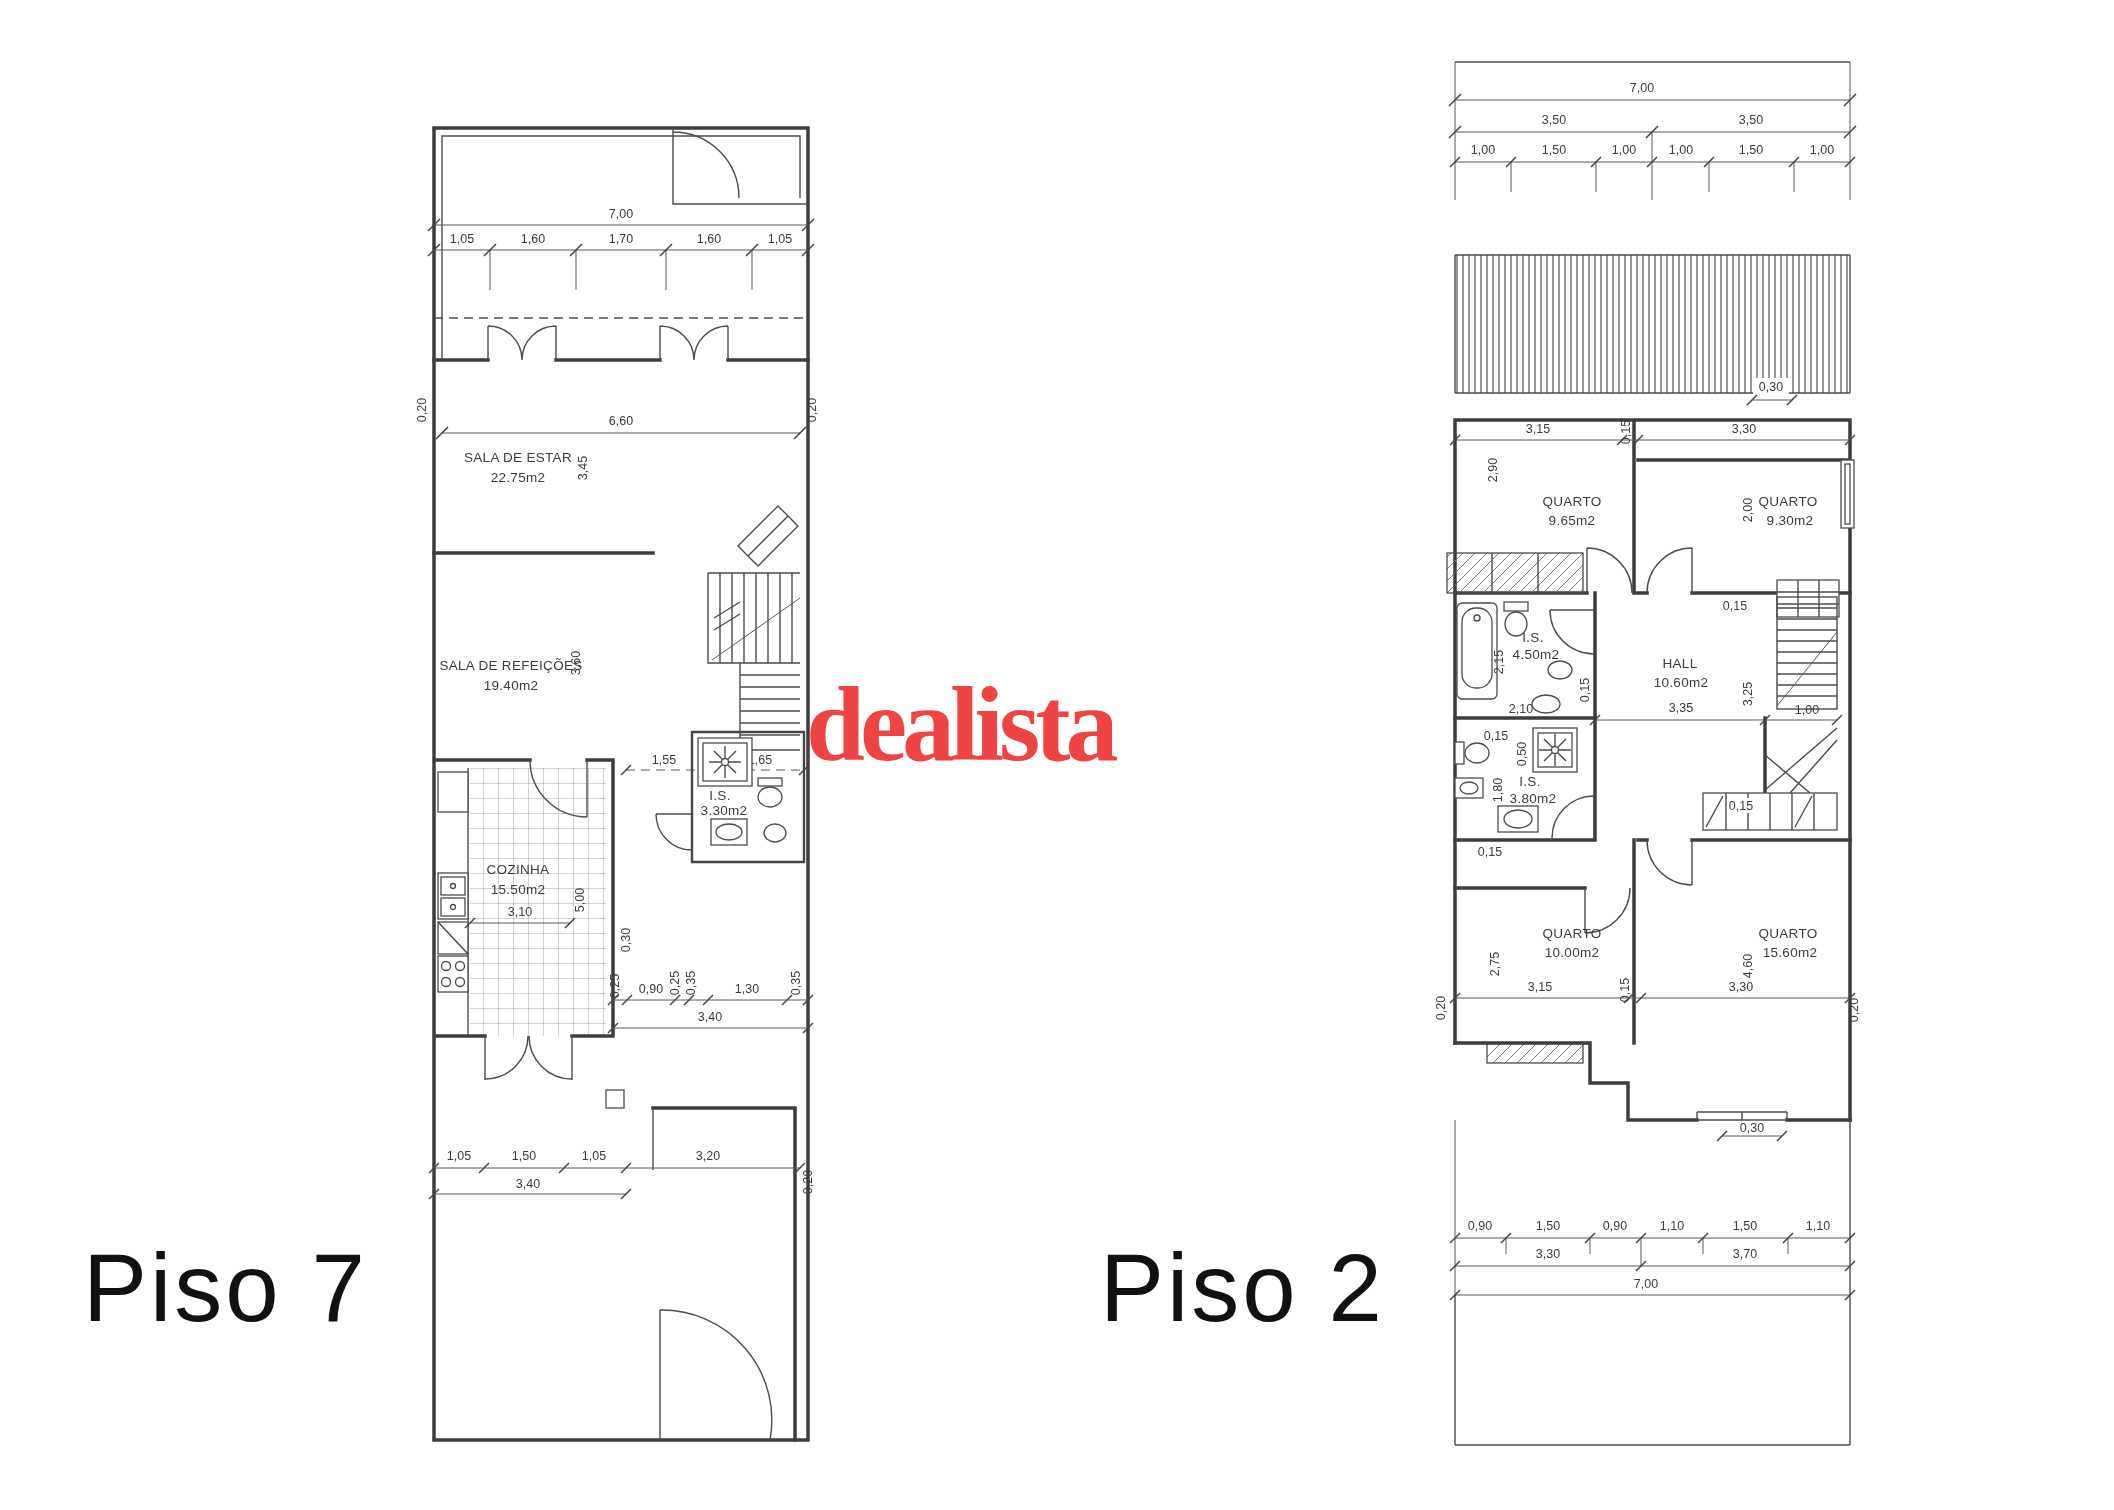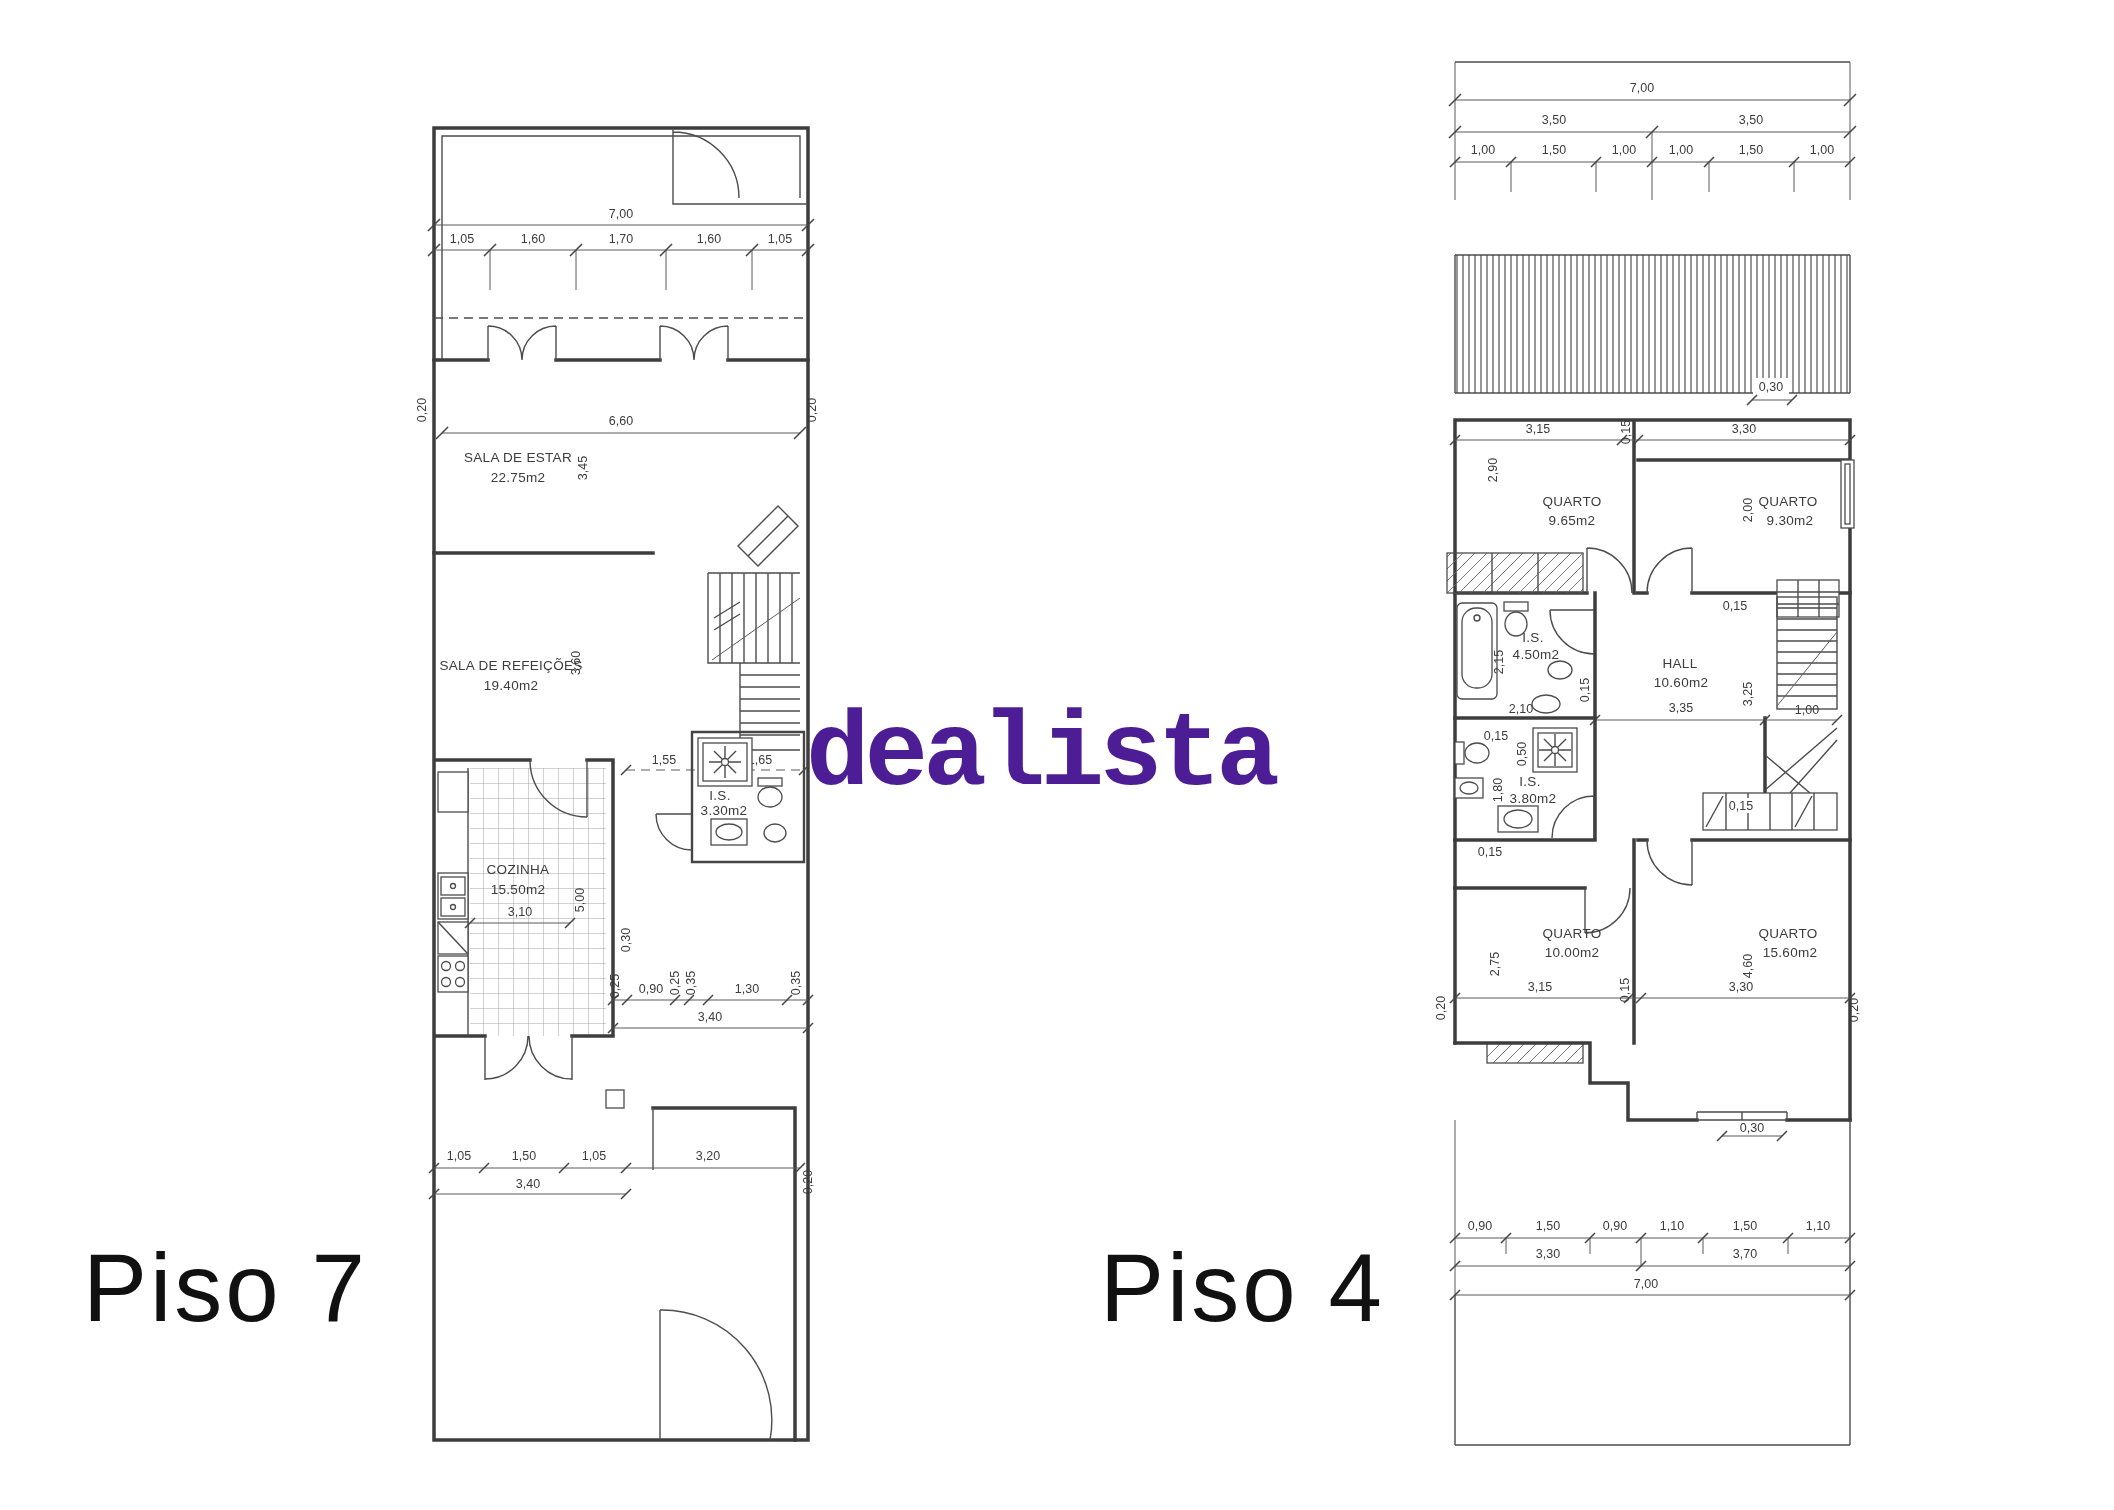--- a/index.html
+++ b/index.html
@@ -11,21 +11,21 @@
   .d{stroke:#5a5a5a;stroke-width:1;fill:none}
   .tk{stroke:#454545;stroke-width:1.5;fill:none}
   .dash{stroke-dasharray:9 6}
   .fx{stroke:#4c4c4c;stroke-width:1.3;fill:#fff}
   text{fill:#3c3c3c}
   .dim{font-size:12.5px;text-anchor:middle;font-family:"Liberation Sans",sans-serif}
   .room{font-size:13.5px;text-anchor:middle;letter-spacing:.3px;font-family:"Liberation Sans",sans-serif}
   .plan-label{position:absolute;z-index:3;font-size:96px;font-weight:400;color:#111;letter-spacing:3px;line-height:1}
   #piso0-label{left:83px;top:1240px}
   #piso1-label{left:1100px;top:1240px}
-  .watermark{position:absolute;z-index:5;left:806px;top:696px;font-family:Liberation Mono, monospace;font-weight:bold;font-size:106px;color:#4c1d95;letter-spacing:-5px}
+  .watermark{position:absolute;z-index:5;left:806px;top:664px;font-family:Liberation Serif, serif;font-weight:bold;font-size:106px;color:#ef4444;letter-spacing:-5px}
 </style>
 </head>
 <body>
 
 <svg class="plan" style="left:408px;top:78px" width="460" height="1370" viewBox="0 0 460 1370">
   <defs>
     <pattern id="p0tiles" width="15" height="15" patternUnits="userSpaceOnUse">
       <path d="M15 0H0V15" fill="none" stroke="#8f8f8f" stroke-width="0.8"></path>
     </pattern>
   </defs>
@@ -319,14 +319,14 @@
     <text class="dim" x="272" y="1190">1,10</text>
     <text class="dim" x="345" y="1190">1,50</text>
     <text class="dim" x="418" y="1190">1,10</text>
     <text class="dim" x="148" y="1218">3,30</text>
     <text class="dim" x="345" y="1218">3,70</text>
     <text class="dim" x="246" y="1248">7,00</text>
   </g>
 </svg>
 
 <div class="plan-label" id="piso0-label">Piso 7</div>
-<div class="plan-label" id="piso1-label">Piso 4</div>
+<div class="plan-label" id="piso1-label">Piso 2</div>
 <div class="watermark">dealista</div>
 
 </body></html>

